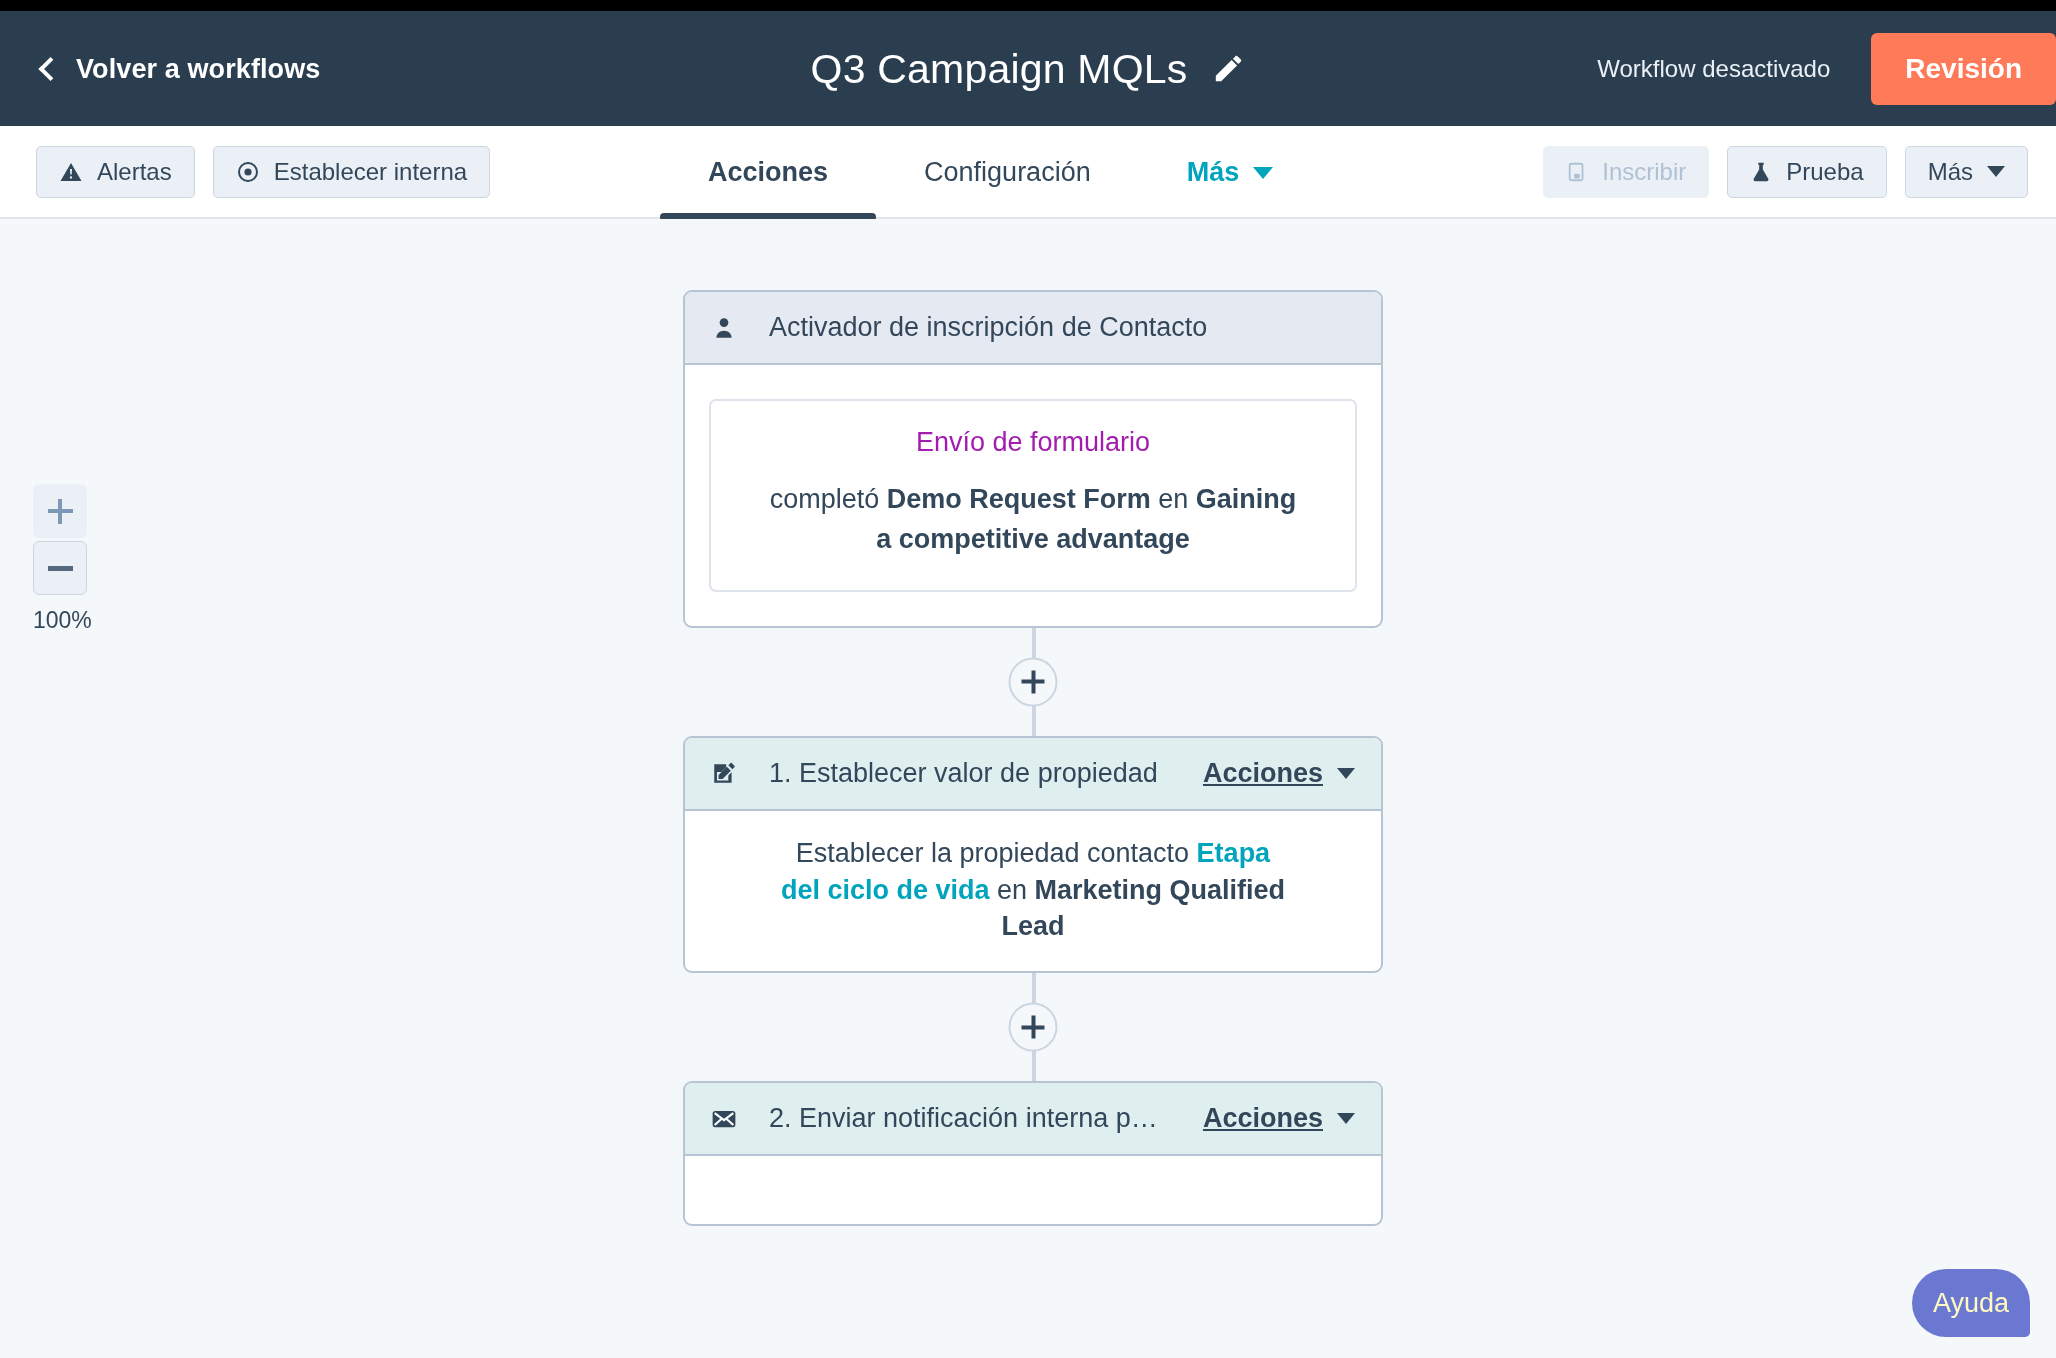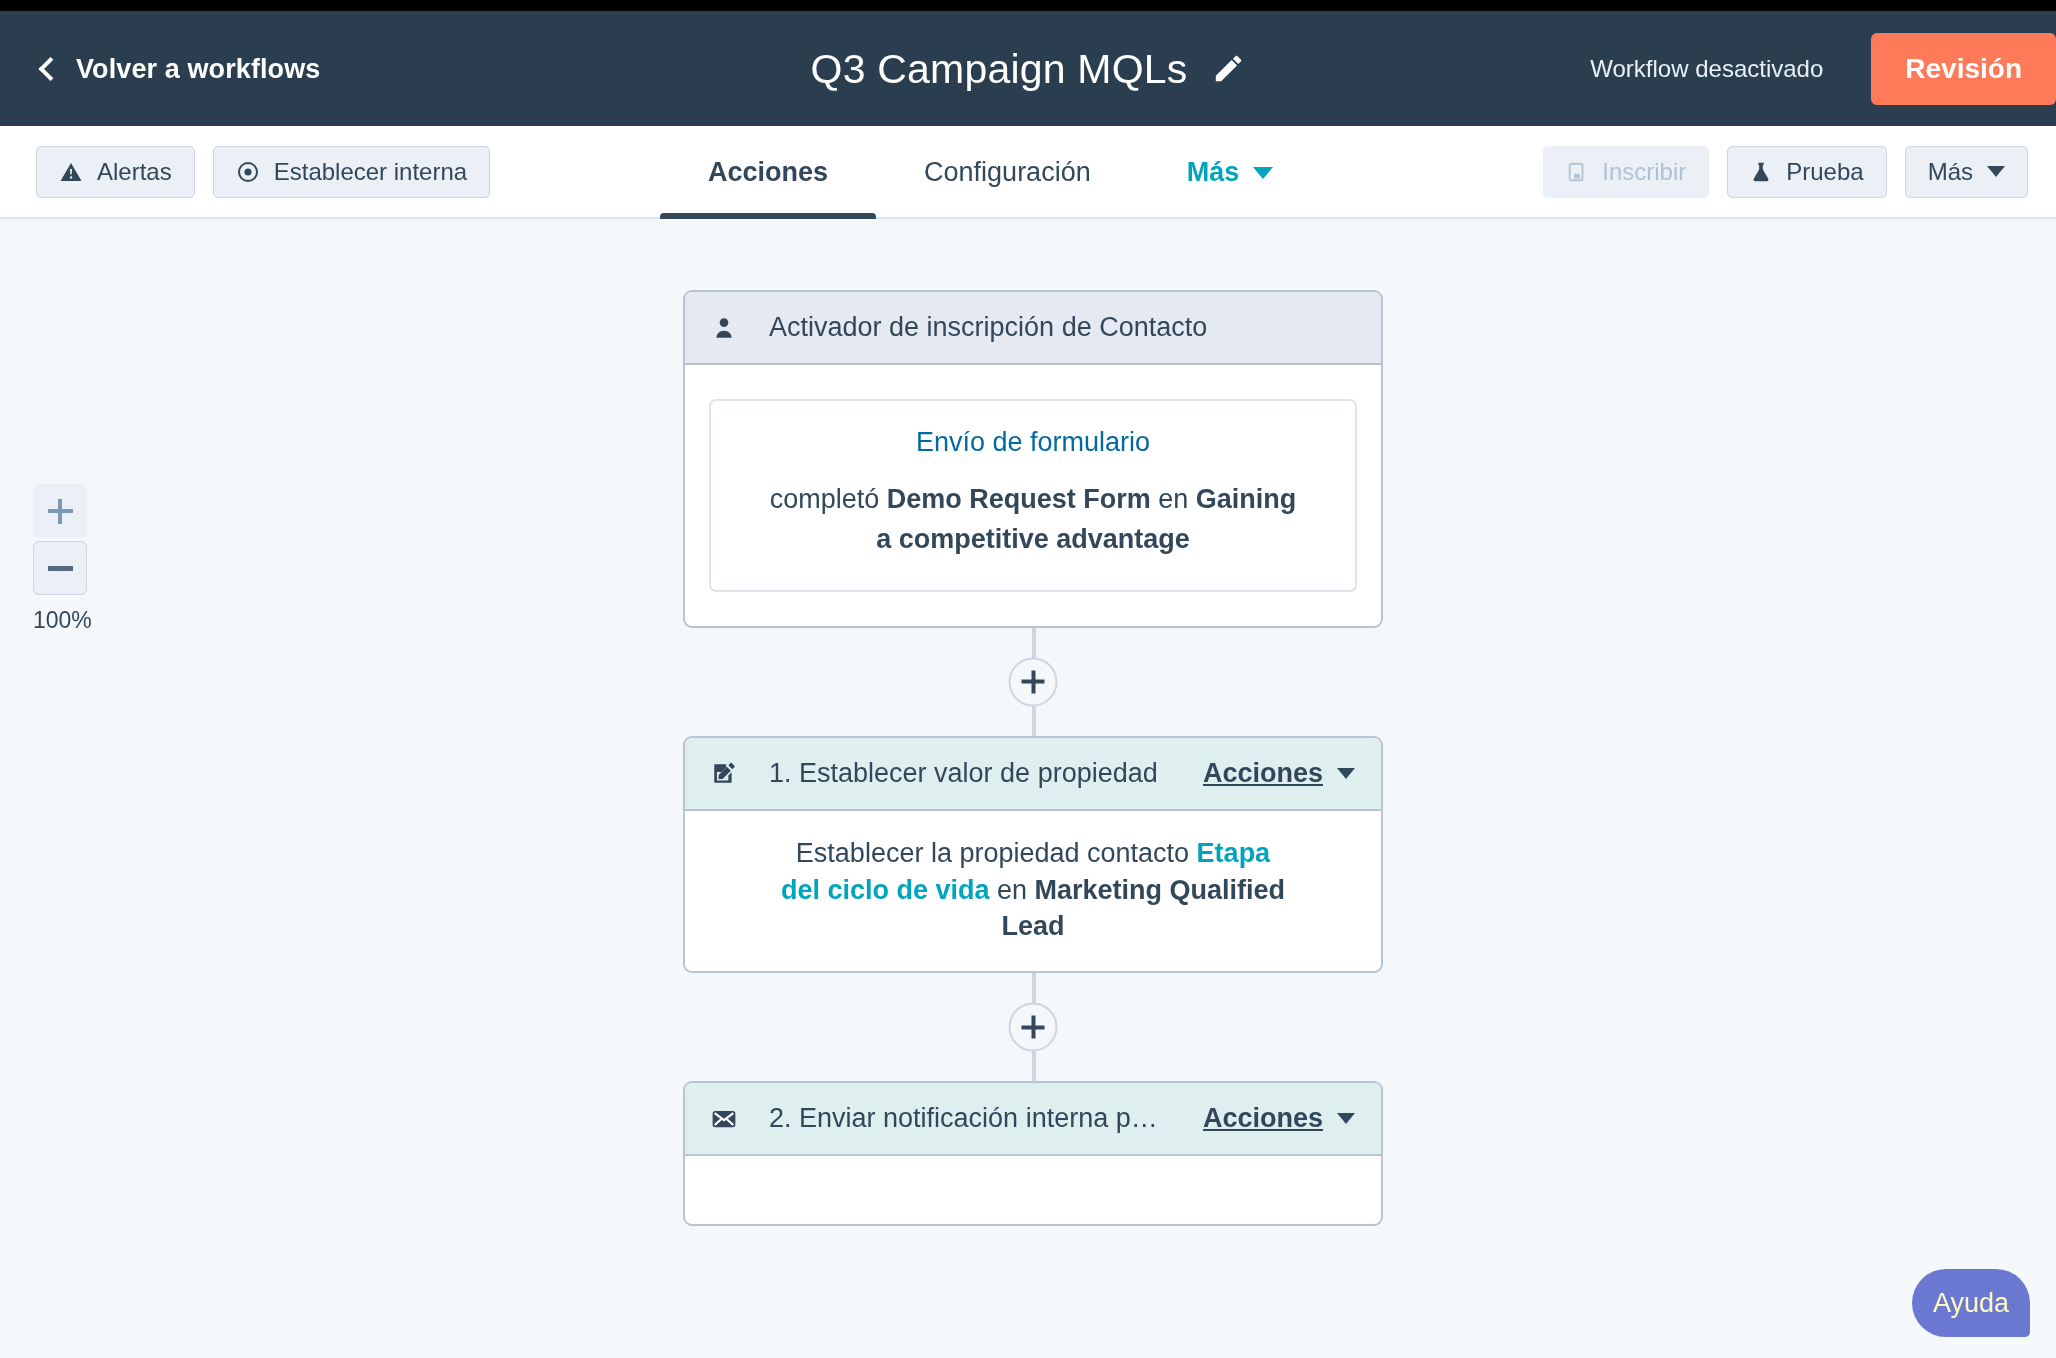--- a/index.html
+++ b/index.html
@@ -60,21 +60,21 @@
   }
   .pencil-btn {
     width: 34px; height: 34px;
     position: relative; cursor: pointer;
     flex: none;
   }
   .pencil-btn svg { display:block; width: 34px; height: 34px; }
   .top-right {
     position: absolute; right: 0; top: 0;
     height: 115px;
-    display: flex; align-items: center; gap: 12px;
+    display: flex; align-items: center; gap: 5px;
   }
   .wf-status {
     color: #EAF0F6;
     font-size: 24px;
     margin-right: 36px;
     white-space: nowrap;
   }
   .review-btn {
     background: #FF7A59;
     color: #FFFFFF;
@@ -233,21 +233,21 @@
   .card-body {
     padding: 34px 24px;
     text-align: center;
   }
   .inner-box {
     border: 2px solid #DFE3EB;
     border-radius: 7px;
     padding: 26px 22px 30px;
   }
   .inner-label {
-    color: #0369a1;
+    color: #a21caf;
     font-size: 27px;
     margin-bottom: 22px;
   }
   .inner-text {
     color: #33475B;
     font-size: 27px;
     line-height: 1.48;
     max-width: 530px;
     margin: 0 auto;
   }

